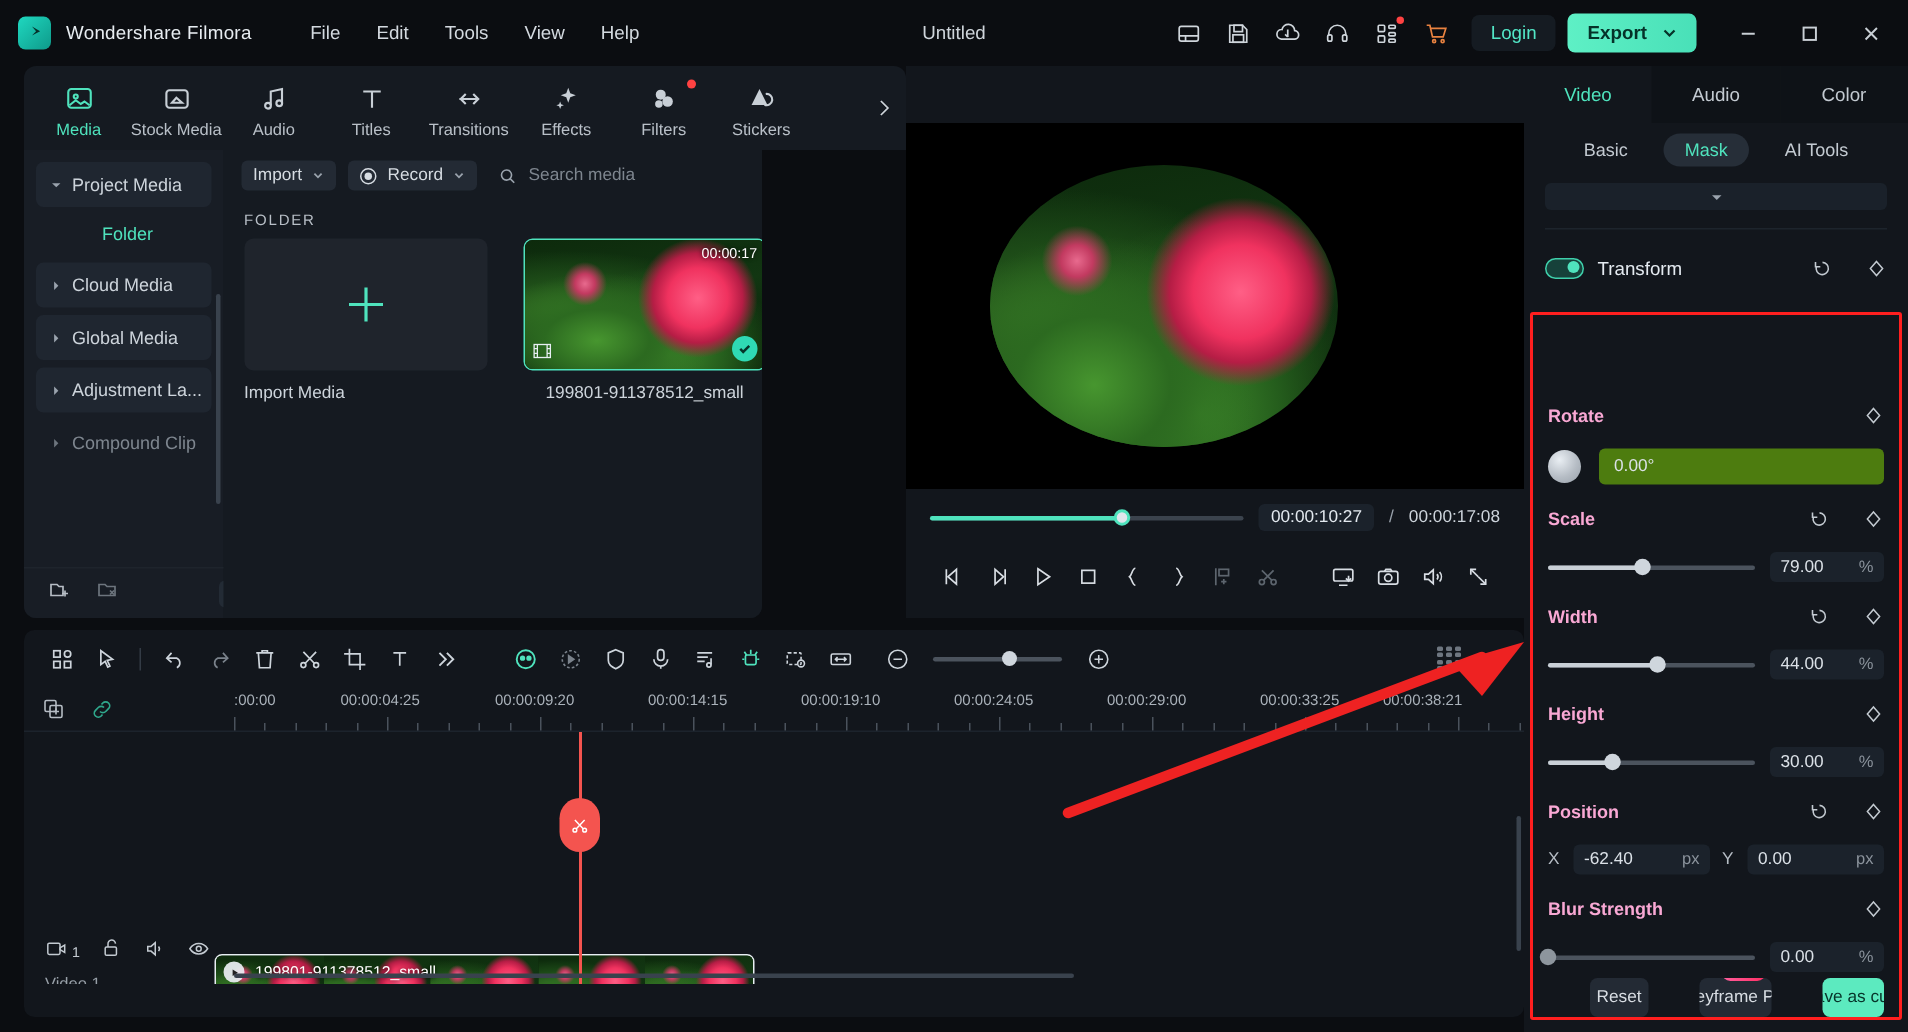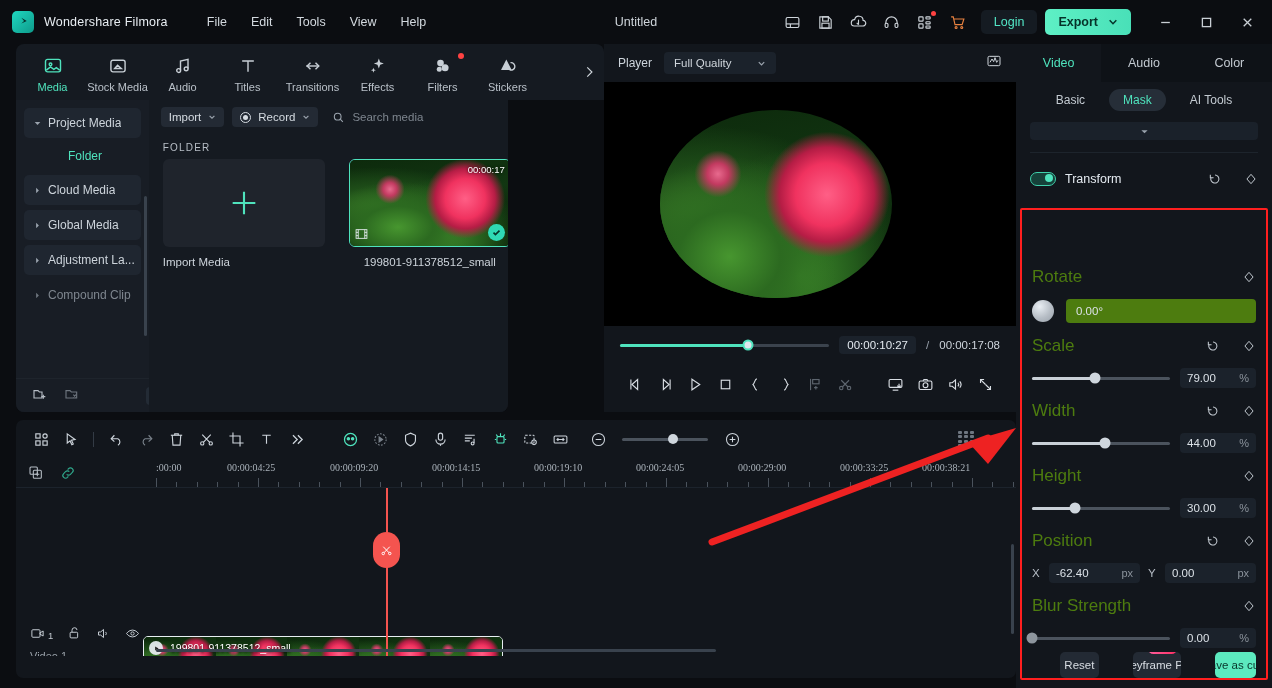--- a/index.html
+++ b/index.html
@@ -239,21 +239,21 @@
   .row-icons { margin-left: auto; display: flex; align-items: center; gap: 22px; }
   .row-icons svg { width: 14px; height: 14px; color: #c3cad1; }
 
   #red-box {
     position: absolute; left: 1020px; top: 208px; width: 248px; height: 472px;
     border: 2.4px solid #ff1f1f; border-radius: 2px; pointer-events: none;
   }
   #prop-body { position: absolute; left: 0; top: 210px; width: 256px; padding: 0 16px; }
   .pgroup { margin-top: 12px; }
   .phead { display: flex; align-items: center; height: 22px; }
-  .phead .nm { font-size: 17px; color: #4d7c0f; }
+  .phead .nm { font-size: 12px; color: #f9a8d4; font-weight: bold; }
   .phead .ic2 { margin-left: auto; display: flex; align-items: center; gap: 22px; }
   .phead .ic2 svg { width: 14px; height: 14px; color: #c3cad1; }
   .sliderow { display: flex; align-items: center; margin-top: 11px; gap: 10px; }
   .strack { position: relative; flex: 1; height: 3px; background: #4b535d; border-radius: 2px; }
   .sfill { position: absolute; left: 0; top: 0; height: 3px; border-radius: 2px; background: #c9d0d7; }
   .sknob {
     position: absolute; top: 50%; transform: translate(-50%,-50%);
     width: 11px; height: 11px; border-radius: 50%; background: #cfd6dd;
   }
   .numbox {
@@ -301,21 +301,21 @@
   .tbtn svg { width: 17px; height: 17px; color: #cdd4db; }
   .tbtn.accent svg { color: #4fe3bd; }
   .tdiv { width: 1px; height: 15px; background: #333b45; margin: 0 7px; }
   #zoom-group { display: flex; align-items: center; gap: 0; margin-left: 8px; }
   #zoom-track { position: relative; width: 86px; height: 3px; background: #4b535d; border-radius: 2px; margin: 0 9px; }
   #zoom-knob { position: absolute; left: 59%; top: 50%; transform: translate(-50%,-50%); width: 10px; height: 10px; border-radius: 50%; background: #cfd6dd; }
   #tl-toolbar-right { margin-left: auto; display: flex; align-items: center; gap: 2px; }
   #grid-icon { width: 16px; height: 16px; display: grid; grid-template-columns: repeat(3,1fr); gap: 1.5px; }
   #grid-icon i { background: #6e7680; border-radius: 1px; }
 
-  #tl-ruler { position: relative; height: 30px; border-bottom: 1px solid #1c232c; font-family: Liberation Serif, serif; }
+  #tl-ruler { position: relative; height: 30px; border-bottom: 1px solid #1c232c; }
   #ruler-left { position: absolute; left: 0; top: 0; width: 130px; height: 30px; display: flex; align-items: center; gap: 16px; padding-left: 12px; }
   #ruler-left svg { width: 16px; height: 16px; color: #b6bdc5; }
   #ruler-left svg.lnk { color: #2fa88c; }
   .rtick { position: absolute; top: 4px; font-size: 10px; color: #aab2ba; }
   .rmark { position: absolute; bottom: 0; width: 1px; background: #4a525c; }
 
   #tl-tracks { position: relative; height: 168px; overflow: hidden; }
   .track-head { position: absolute; left: 0; width: 140px; }
   .th-row { display: flex; align-items: center; gap: 14px; padding-left: 14px; height: 22px; }
   .th-row svg { width: 15px; height: 15px; color: #c3cad1; }
@@ -642,35 +642,20 @@
               </svg>
           </div>
         </div>
         <div class="mlabel center">199801-911378512_small</div>
       </div>
     </div>
   </div>
 </div>
 
 <div id="player">
-  <div id="player-head">
-    <div id="player-label">Player</div>
-    <div id="quality-select">
-      <span>Full Quality</span>
-      <svg viewBox="0 0 10 10" fill="none" stroke="#9aa3ad" stroke-width="1.4">
-          <path d="M2 3.5l3 3 3-3"></path>
-        </svg>
-    </div>
-    <div id="player-head-right">
-      <svg viewBox="0 0 24 24" fill="none" stroke="#cfd5db" stroke-width="1.5">
-          <rect x="3" y="5" width="18" height="14" rx="2"></rect>
-          <path d="M6 14l3-5 2.5 4 2-6 2.5 7 2-3"></path>
-        </svg>
-    </div>
-  </div>
   <div id="video-area">
     <div id="video-ellipse">
       <div class="flower-bg"></div>
     </div>
   </div>
   <div id="player-controls">
     <div id="seek-row">
       <div id="seek-track">
         <div id="seek-fill"></div>
         <div id="seek-knob"></div>

